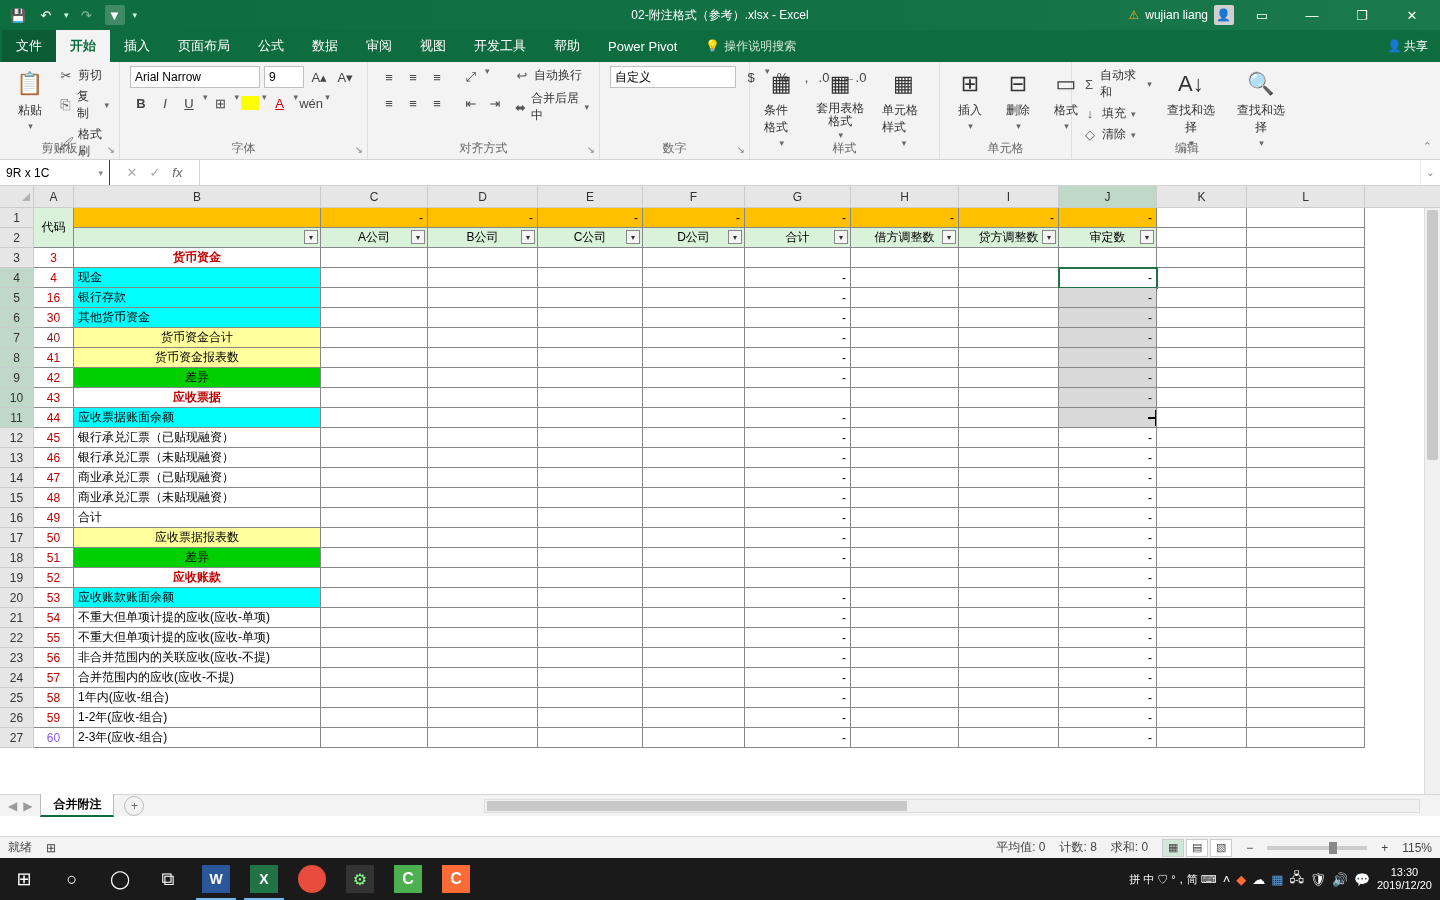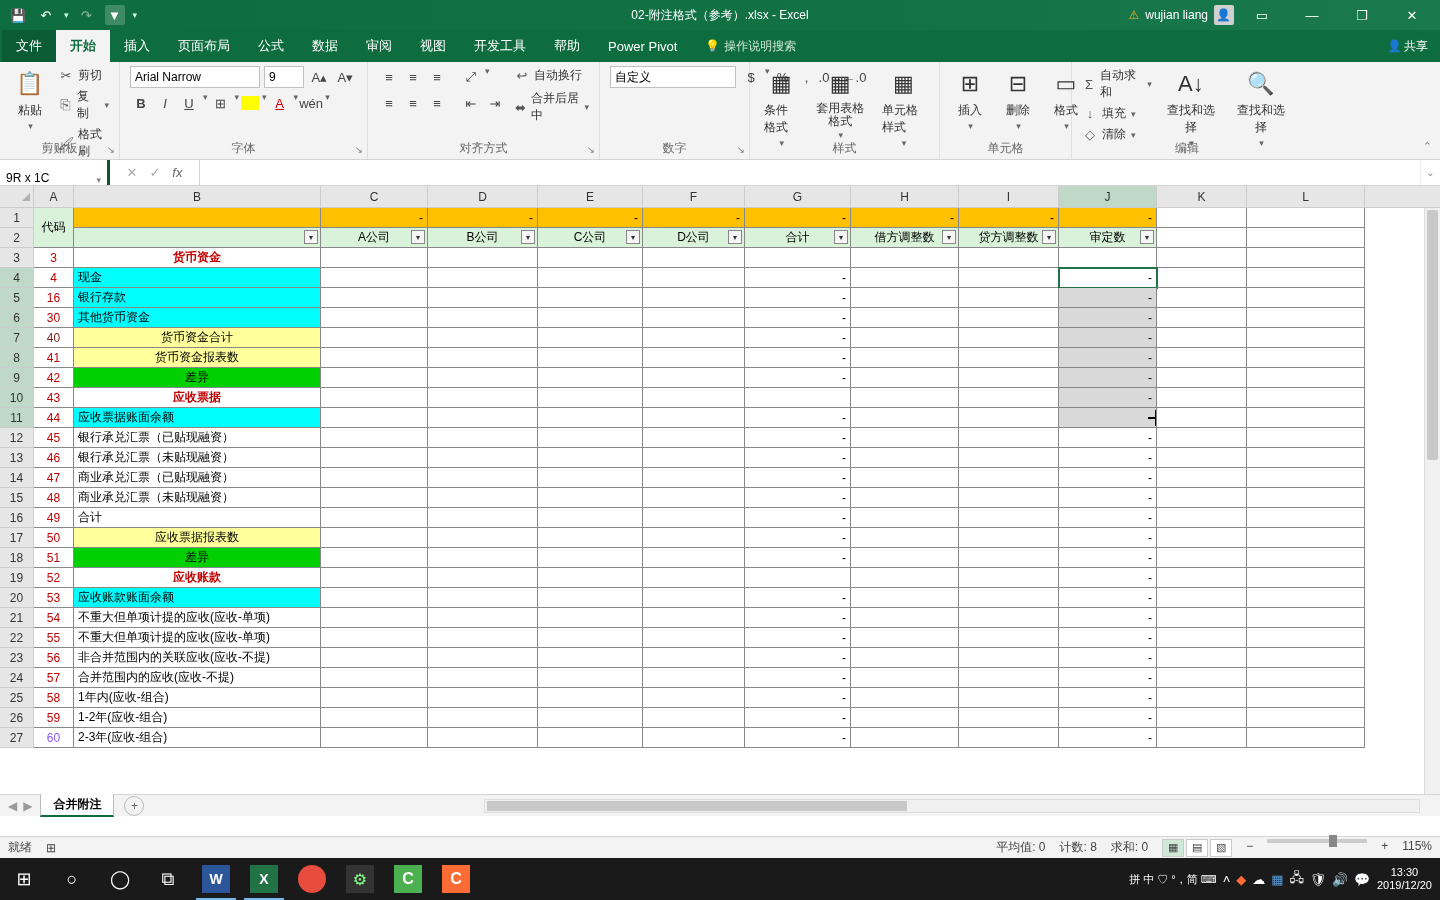--- a/index.html
+++ b/index.html
@@ -35,21 +35,21 @@
 .mini-row { display: flex; align-items: center; gap: 4px; font-size: 12px; color: #333; padding: 1px 0; }
 .mini-ico { width: 16px; height: 16px; display: flex; align-items: center; justify-content: center; font-size: 13px; color: #555; }
 .dd { font-size: 9px; color: #666; margin-left: 1px; }
 .font-select { height: 22px; font-size: 12px; padding: 0 4px; border: 1px solid #c0c0c0; background:#fff; }
 .btn-row { display: flex; gap: 2px; }
 .fmt-btn { width: 22px; height: 22px; display:flex;align-items:center;justify-content:center;border:1px solid transparent;font-size:13px;color:#444; }
 .collapse-arrow { position: absolute; right: 8px; bottom: 6px; font-size: 11px; color: #888; }
 
 
 .formula-bar { height: 26px; border-bottom: 1px solid #d4d4d4; display: flex; align-items: stretch; }
-.name-box { width: 110px; border-right: 3px solid #14532d; display: flex; align-items: flex-end; padding: 0 6px; font-size: 12px; }
+.name-box { width: 110px; border-right: 1px solid #14532d; display: flex; align-items: center; padding: 0 6px; font-size: 12px; }
 .name-box .dd2 { margin-left: auto; font-size: 9px; color: #888; }
 .fx-btns { width: 90px; border-right: 1px solid #d4d4d4; display:flex;align-items:center;justify-content:center;gap:12px;color:#aaa;font-size:13px; }
 .fx-icon { color: #666; font-style: italic; }
 .formula-input { flex: 1; padding: 0 6px; font-size: 12px; color:#333;display:flex;align-items:center; }
 .fb-expand { width: 20px; display:flex;align-items:center;justify-content:center;color:#888;font-size:10px;border-left:1px solid #eee; }
 
 
 .grid-wrap { position: absolute; top: 186px; left: 0; right: 0; bottom: 100px; overflow: hidden; }
 .col-headers { height: 22px; display: flex; border-bottom: 1px solid #ccc; background: #e6e6e6; font-size: 12px; }
 .rc-corner { width: 34px; border-right: 1px solid #ccc; background:#e6e6e6;display:flex;align-items:center;justify-content:flex-end;padding-right:3px; }
@@ -81,21 +81,21 @@
 .sheet-tabs { position:absolute;bottom:84px;left:0;right:0;height:22px;border-top:1px solid #d4d4d4;display:flex;align-items:center;background:#f3f3f3;font-size:12px; }
 .sheet-nav{display:flex;gap:6px;padding:0 8px;color:#999;}
 .sheet-tab{padding:2px 12px;border:1px solid #bbb;border-top:none;background:#fff;margin-left:0;}
 .sheet-tab.active{border-bottom:2px solid #0e6d3e;font-weight:bold;}
 .sheet-add{width:20px;height:20px;border:1px solid #bbb;border-radius:50%;display:flex;align-items:center;justify-content:center;margin-left:10px;color:#666;}
 .hscroll-track{flex:1;margin:0 20px 0 340px;height:14px;background:#f0f0f0;border:1px solid #dcdcdc;position:relative;}
 .hthumb{position:absolute;left:2px;top:1px;width:420px;bottom:1px;background:#c8c8c8;}
 
 
 .status-bar{position:absolute;bottom:42px;left:0;right:0;height:22px;background:#f3f3f3;border-top:1px solid #d4d4d4;display:flex;align-items:center;font-size:12px;padding:0 8px;color:#444;}
-.status-right{margin-left:auto;display:flex;align-items:flex-start;gap:14px;}
+.status-right{margin-left:auto;display:flex;align-items:center;gap:14px;}
 .view-btns{display:flex;gap:2px;}
 .view-btn{width:22px;height:18px;border:1px solid #ccc;display:flex;align-items:center;justify-content:center;font-size:11px;background:#fff;}
 .view-btn.active{background:#d0e8d8;}
 .zoom-slider{width:100px;height:4px;background:#ccc;position:relative;}
 .zoom-slider::after{content:'';position:absolute;left:62px;top:-4px;width:8px;height:12px;background:#888;}
 
 
 .taskbar{position:absolute;bottom:0;left:0;right:0;height:42px;background:#1a1a1a;display:flex;align-items:center;}
 .tb-left{display:flex;align-items:center;height:100%;}
 .tb-btn{width:48px;height:42px;display:flex;align-items:center;justify-content:center;color:#fff;font-size:18px;}

